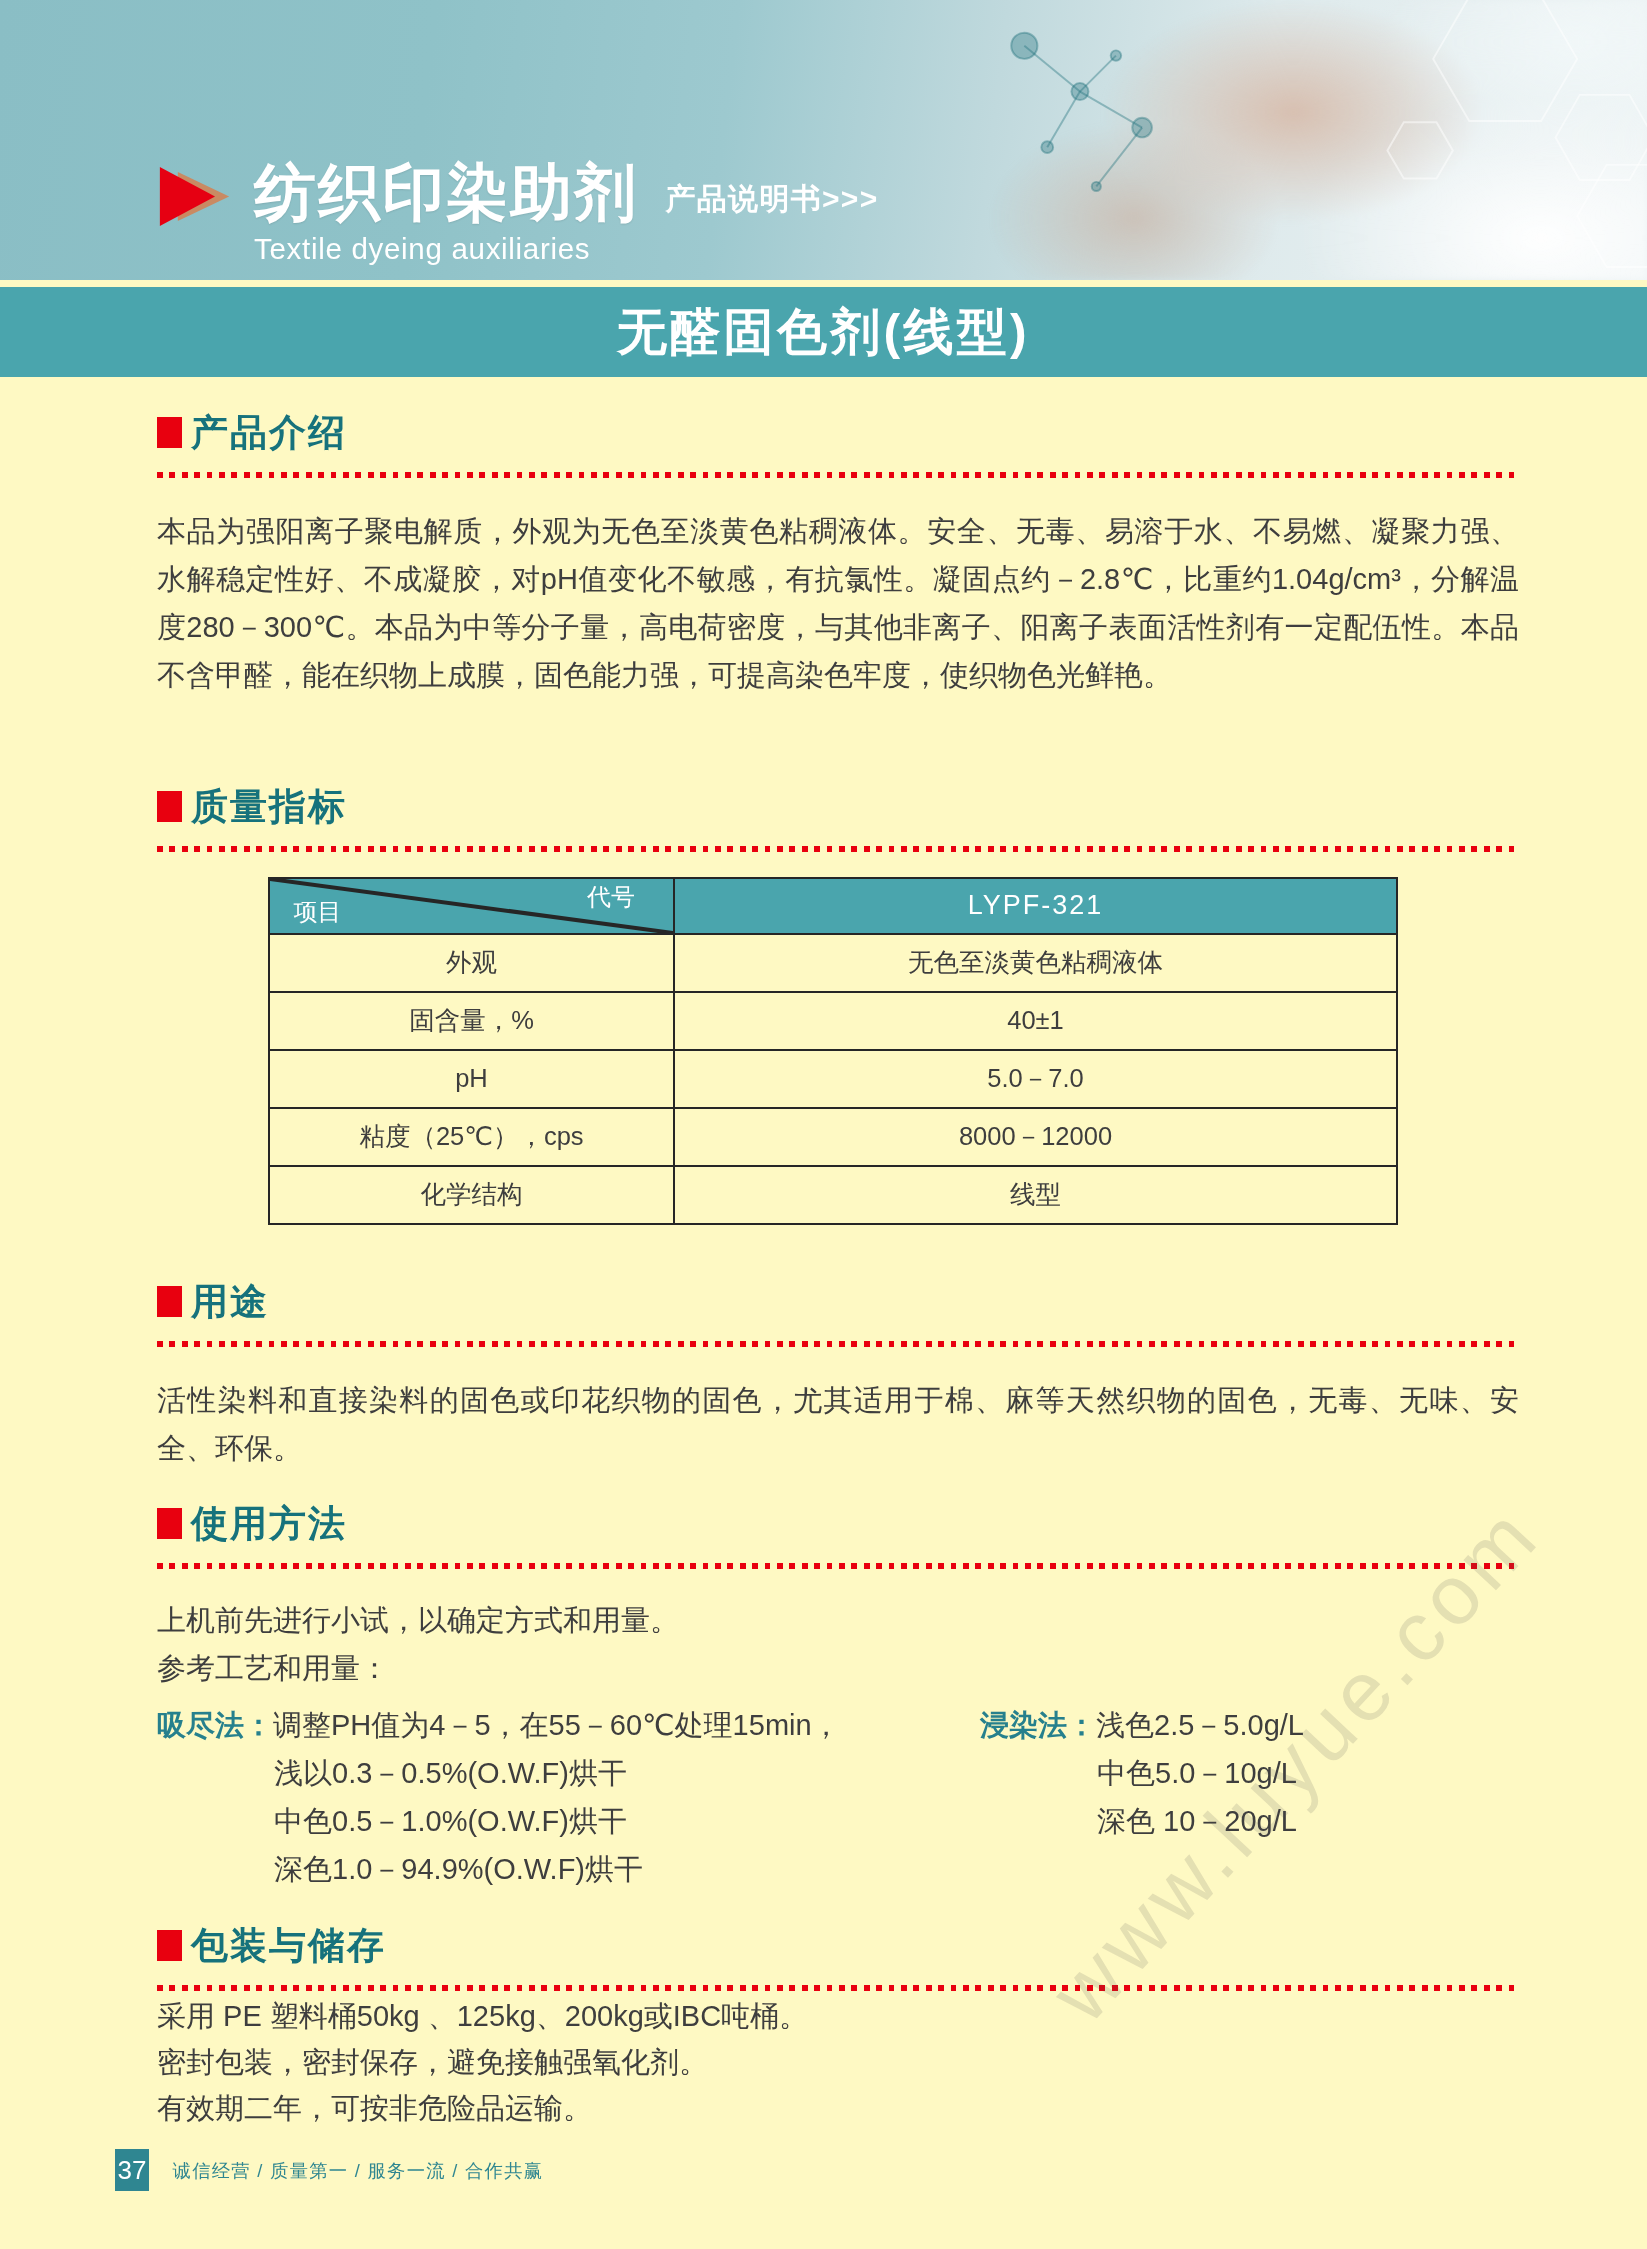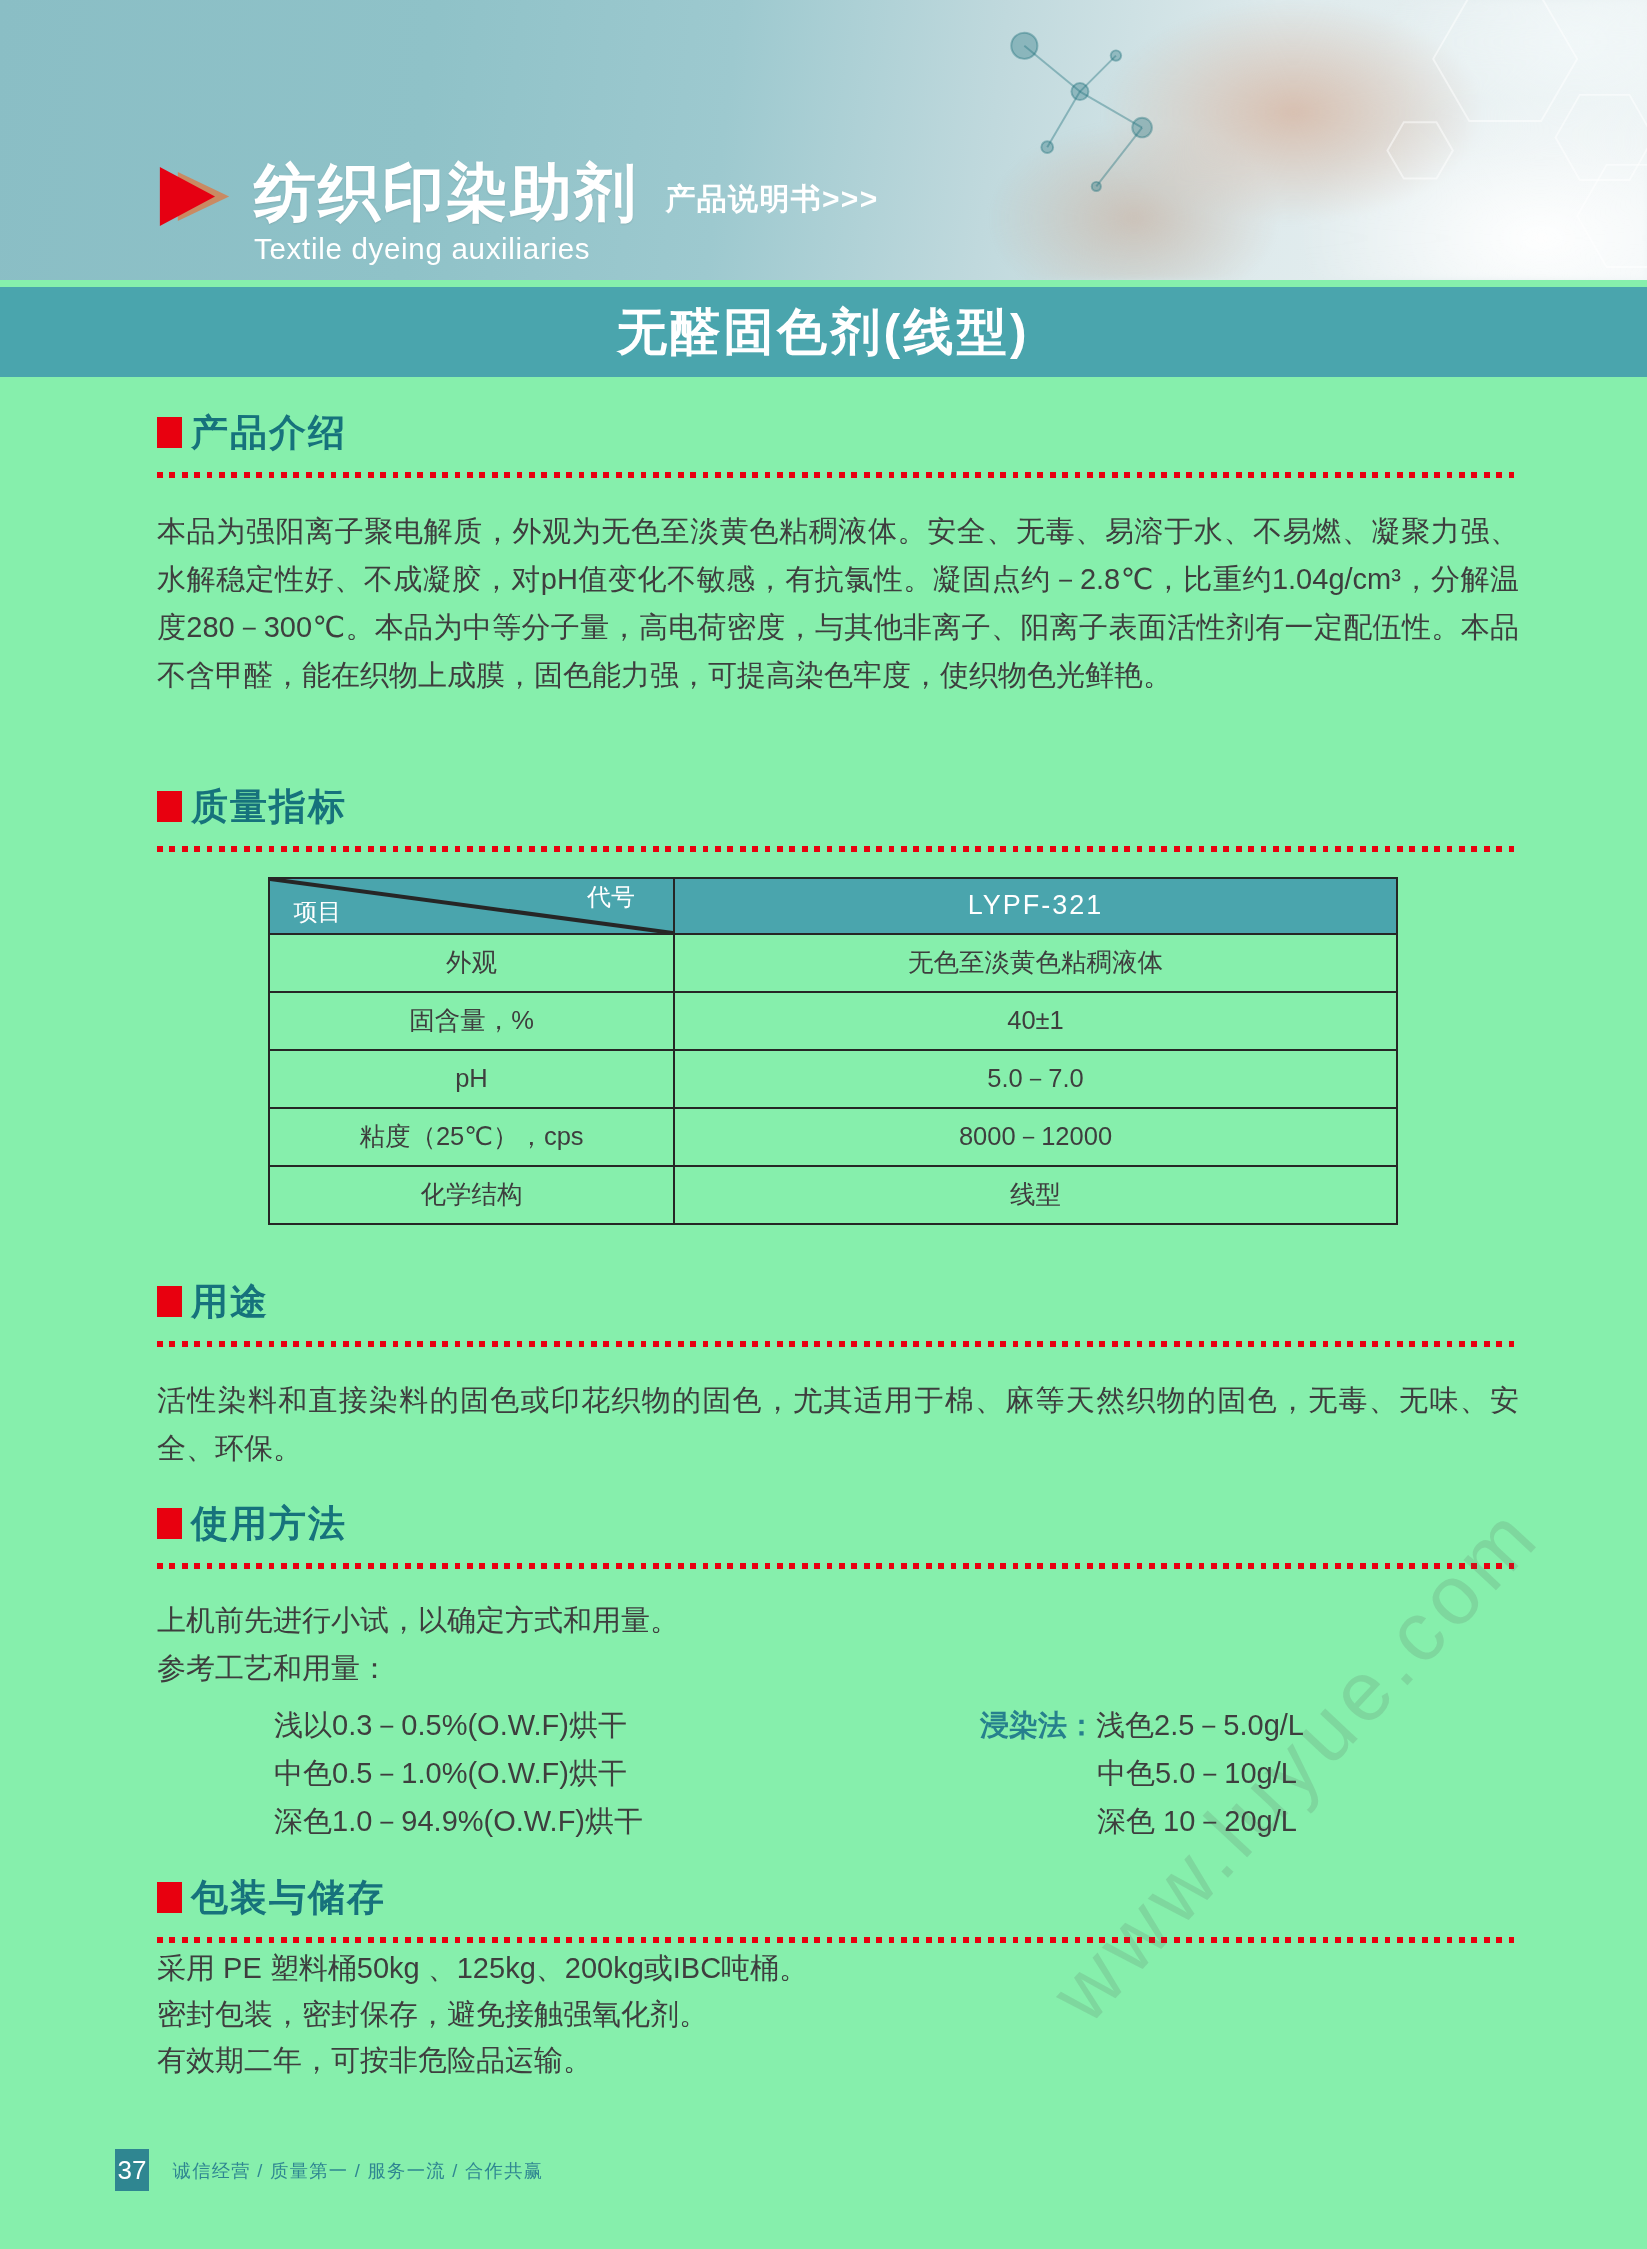--- a/index.html
+++ b/index.html
@@ -1,18 +1,18 @@
 <!DOCTYPE html>
 <html style="font-size:10.5px"><head>
 <meta charset="utf-8">
 <style>
   * { margin:0; padding:0; box-sizing:border-box; }
   html,body { background:#ffffff; }
   .page {
-    position:relative; width:1647px; height:2250px; background:#86efac;
+    position:relative; width:1647px; height:2250px; background:#fef9c3;
     overflow:hidden; font-family:"Liberation Sans","DejaVu Sans",sans-serif;
   }
 
   
   .hero {
     position:absolute; top:0; left:0; width:1647px; height:280px; overflow:hidden;
     background:linear-gradient(97deg,#8abec5 0%,#8fc2c8 26%,#9dc9cf 44%,#c0d9dd 60%,#deeaec 76%,#eef4f5 100%);
   }
   .hero-photo {
     position:absolute; top:0; right:0; width:884px; height:280px; filter:blur(3.3px);
@@ -206,20 +206,21 @@
         <span class="sec-bullet"></span>
         <span class="sec-title">使用方法</span>
       </div>
       <div class="dotted"></div>
 
       <p class="m-line m-first">上机前先进行小试，以确定方式和用量。</p>
       <p class="m-line">参考工艺和用量：</p>
 
       <div class="method-cols">
         <div class="m-col exhaust">
+          <p class="m-line"><span class="m-label">吸尽法：</span><span>调整PH值为4－5，在55－60℃处理15min，</span></p>
           <p class="m-line m-indent">浅以0.3－0.5%(O.W.F)烘干</p>
           <p class="m-line m-indent">中色0.5－1.0%(O.W.F)烘干</p>
           <p class="m-line m-indent">深色1.0－94.9%(O.W.F)烘干</p>
         </div>
         <div class="m-col dip">
           <p class="m-line"><span class="m-label">浸染法：</span><span>浅色2.5－5.0g/L</span></p>
           <p class="m-line m-indent">中色5.0－10g/L</p>
           <p class="m-line m-indent">深色 10－20g/L</p>
         </div>
       </div>

